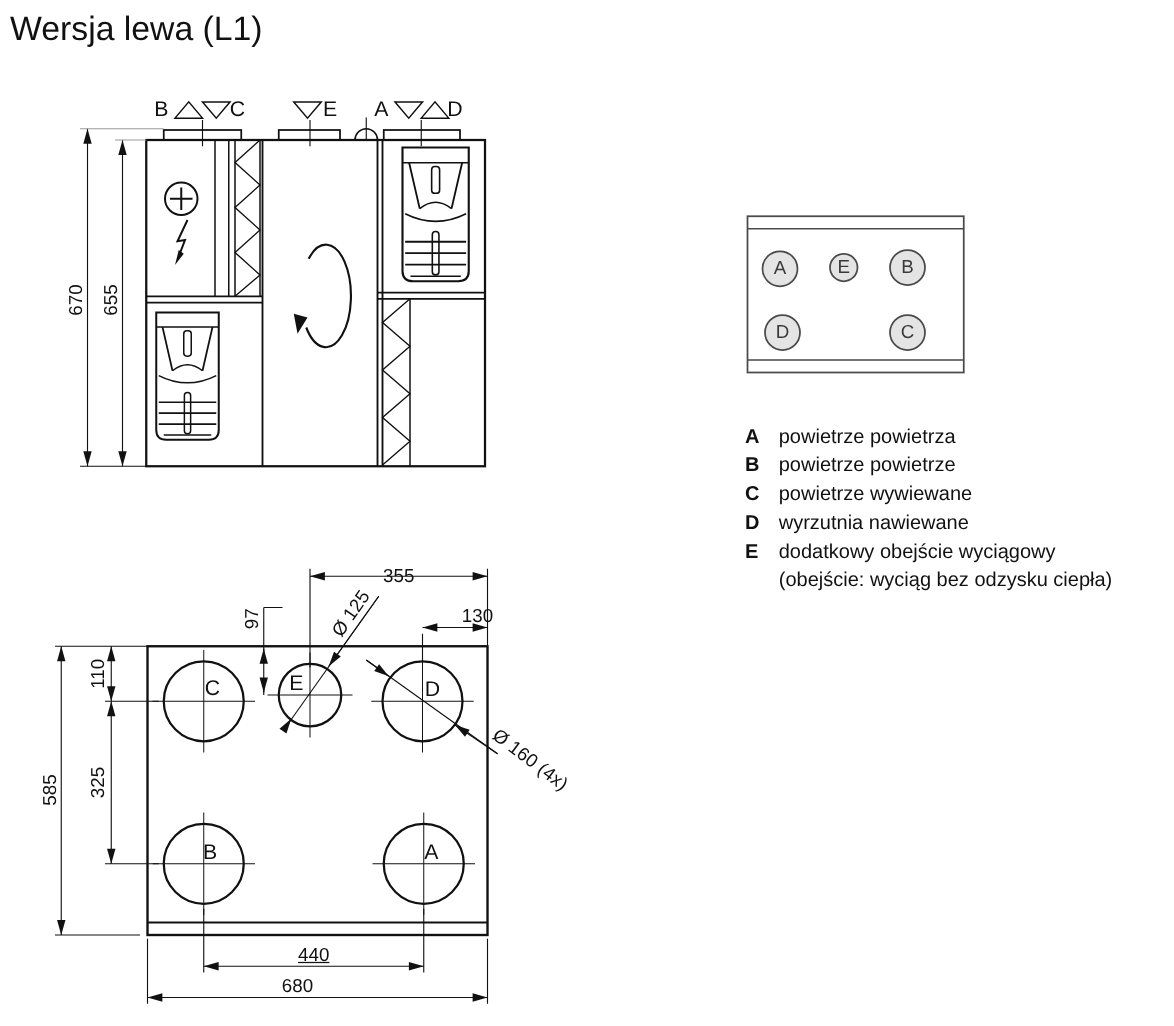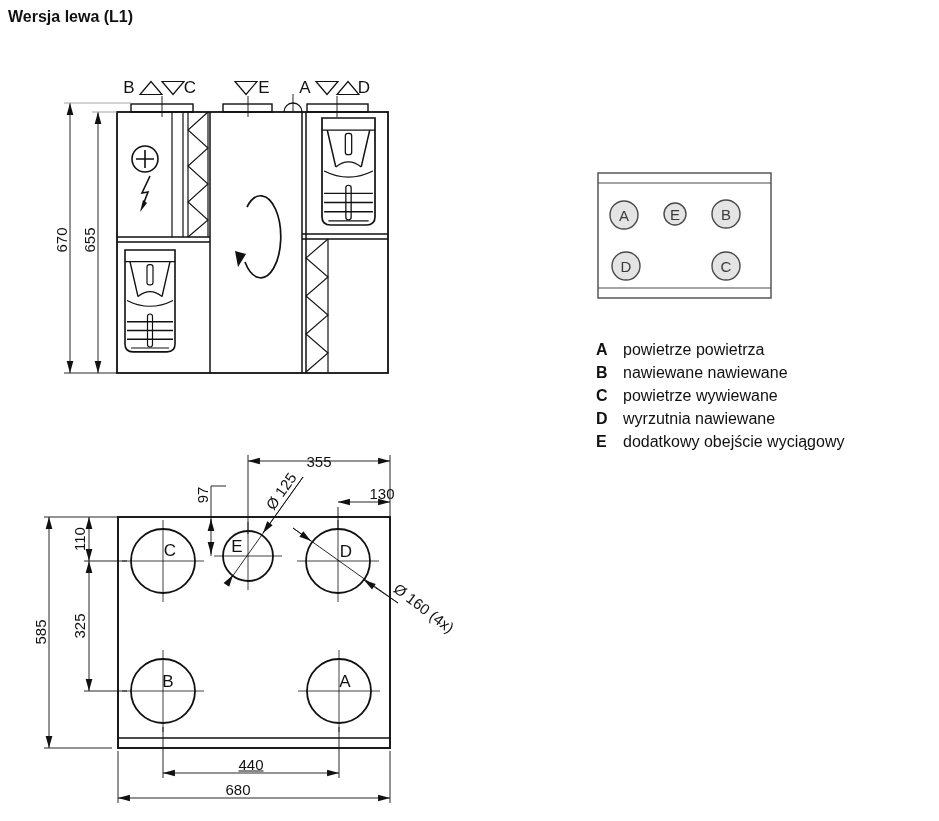--- a/index.html
+++ b/index.html
@@ -1,19 +1,19 @@
 <!DOCTYPE html>
 <html><head>
 <meta charset="utf-8">
 <style>
   html,body{margin:0;padding:0;background:#fff;}
   #sheet{position:relative;width:939px;height:821px;background:#fff;overflow:hidden;
          font-family:"Liberation Sans",sans-serif;color:#111;}
   .abs{position:absolute;}
-  .title{font-size:16px;font-weight:bold;color:#111;white-space:nowrap;}
+  .title{font-size:27px;font-weight:normal;color:#111;white-space:nowrap;}
   svg.overlay{position:absolute;left:0;top:0;}
   .dim{position:absolute;font-size:15px;color:#111;white-space:nowrap;
        transform:translate(-50%,-50%);}
   .rot90{transform:translate(-50%,-50%) rotate(-90deg);}
   .rotd125{transform:translate(-50%,-50%) rotate(-55deg);}
   .rotd160{transform:translate(-50%,-50%) rotate(37deg);}
   .portletter{position:absolute;font-size:17px;color:#111;
        transform:translate(-50%,-50%);white-space:nowrap;}
   .r1letter{position:absolute;font-size:15px;color:#3a3a3a;
        transform:translate(-50%,-50%);}
@@ -187,33 +187,37 @@
   <span class="r1letter" style="left:626px;top:266px;">D</span>
   <span class="r1letter" style="left:726px;top:266px;">C</span>
 
   <div class="legend">
     <div class="row">
       <span class="key">A</span>
       <span class="txt">powietrze powietrza</span>
     </div>
     <div class="row">
       <span class="key">B</span>
-      <span class="txt">nawiewane nawiewane</span>
+      <span class="txt">powietrze powietrze</span>
     </div>
     <div class="row">
       <span class="key">C</span>
       <span class="txt">powietrze wywiewane</span>
     </div>
     <div class="row">
       <span class="key">D</span>
       <span class="txt">wyrzutnia nawiewane</span>
     </div>
     <div class="row">
       <span class="key">E</span>
       <span class="txt">dodatkowy obejście wyciągowy</span>
+    </div>
+    <div class="row">
+      <span class="key"></span>
+      <span class="txt">(obejście: wyciąg bez odzysku ciepła)</span>
     </div>
   </div>
 
   <span class="portletter" style="left:170px;top:551px;">C</span>
   <span class="portletter" style="left:237px;top:547px;">E</span>
   <span class="portletter" style="left:346px;top:552px;">D</span>
   <span class="portletter" style="left:168px;top:682px;">B</span>
   <span class="portletter" style="left:345px;top:682px;">A</span>
 
   <span class="dim" style="left:319px;top:461px;">355</span>

